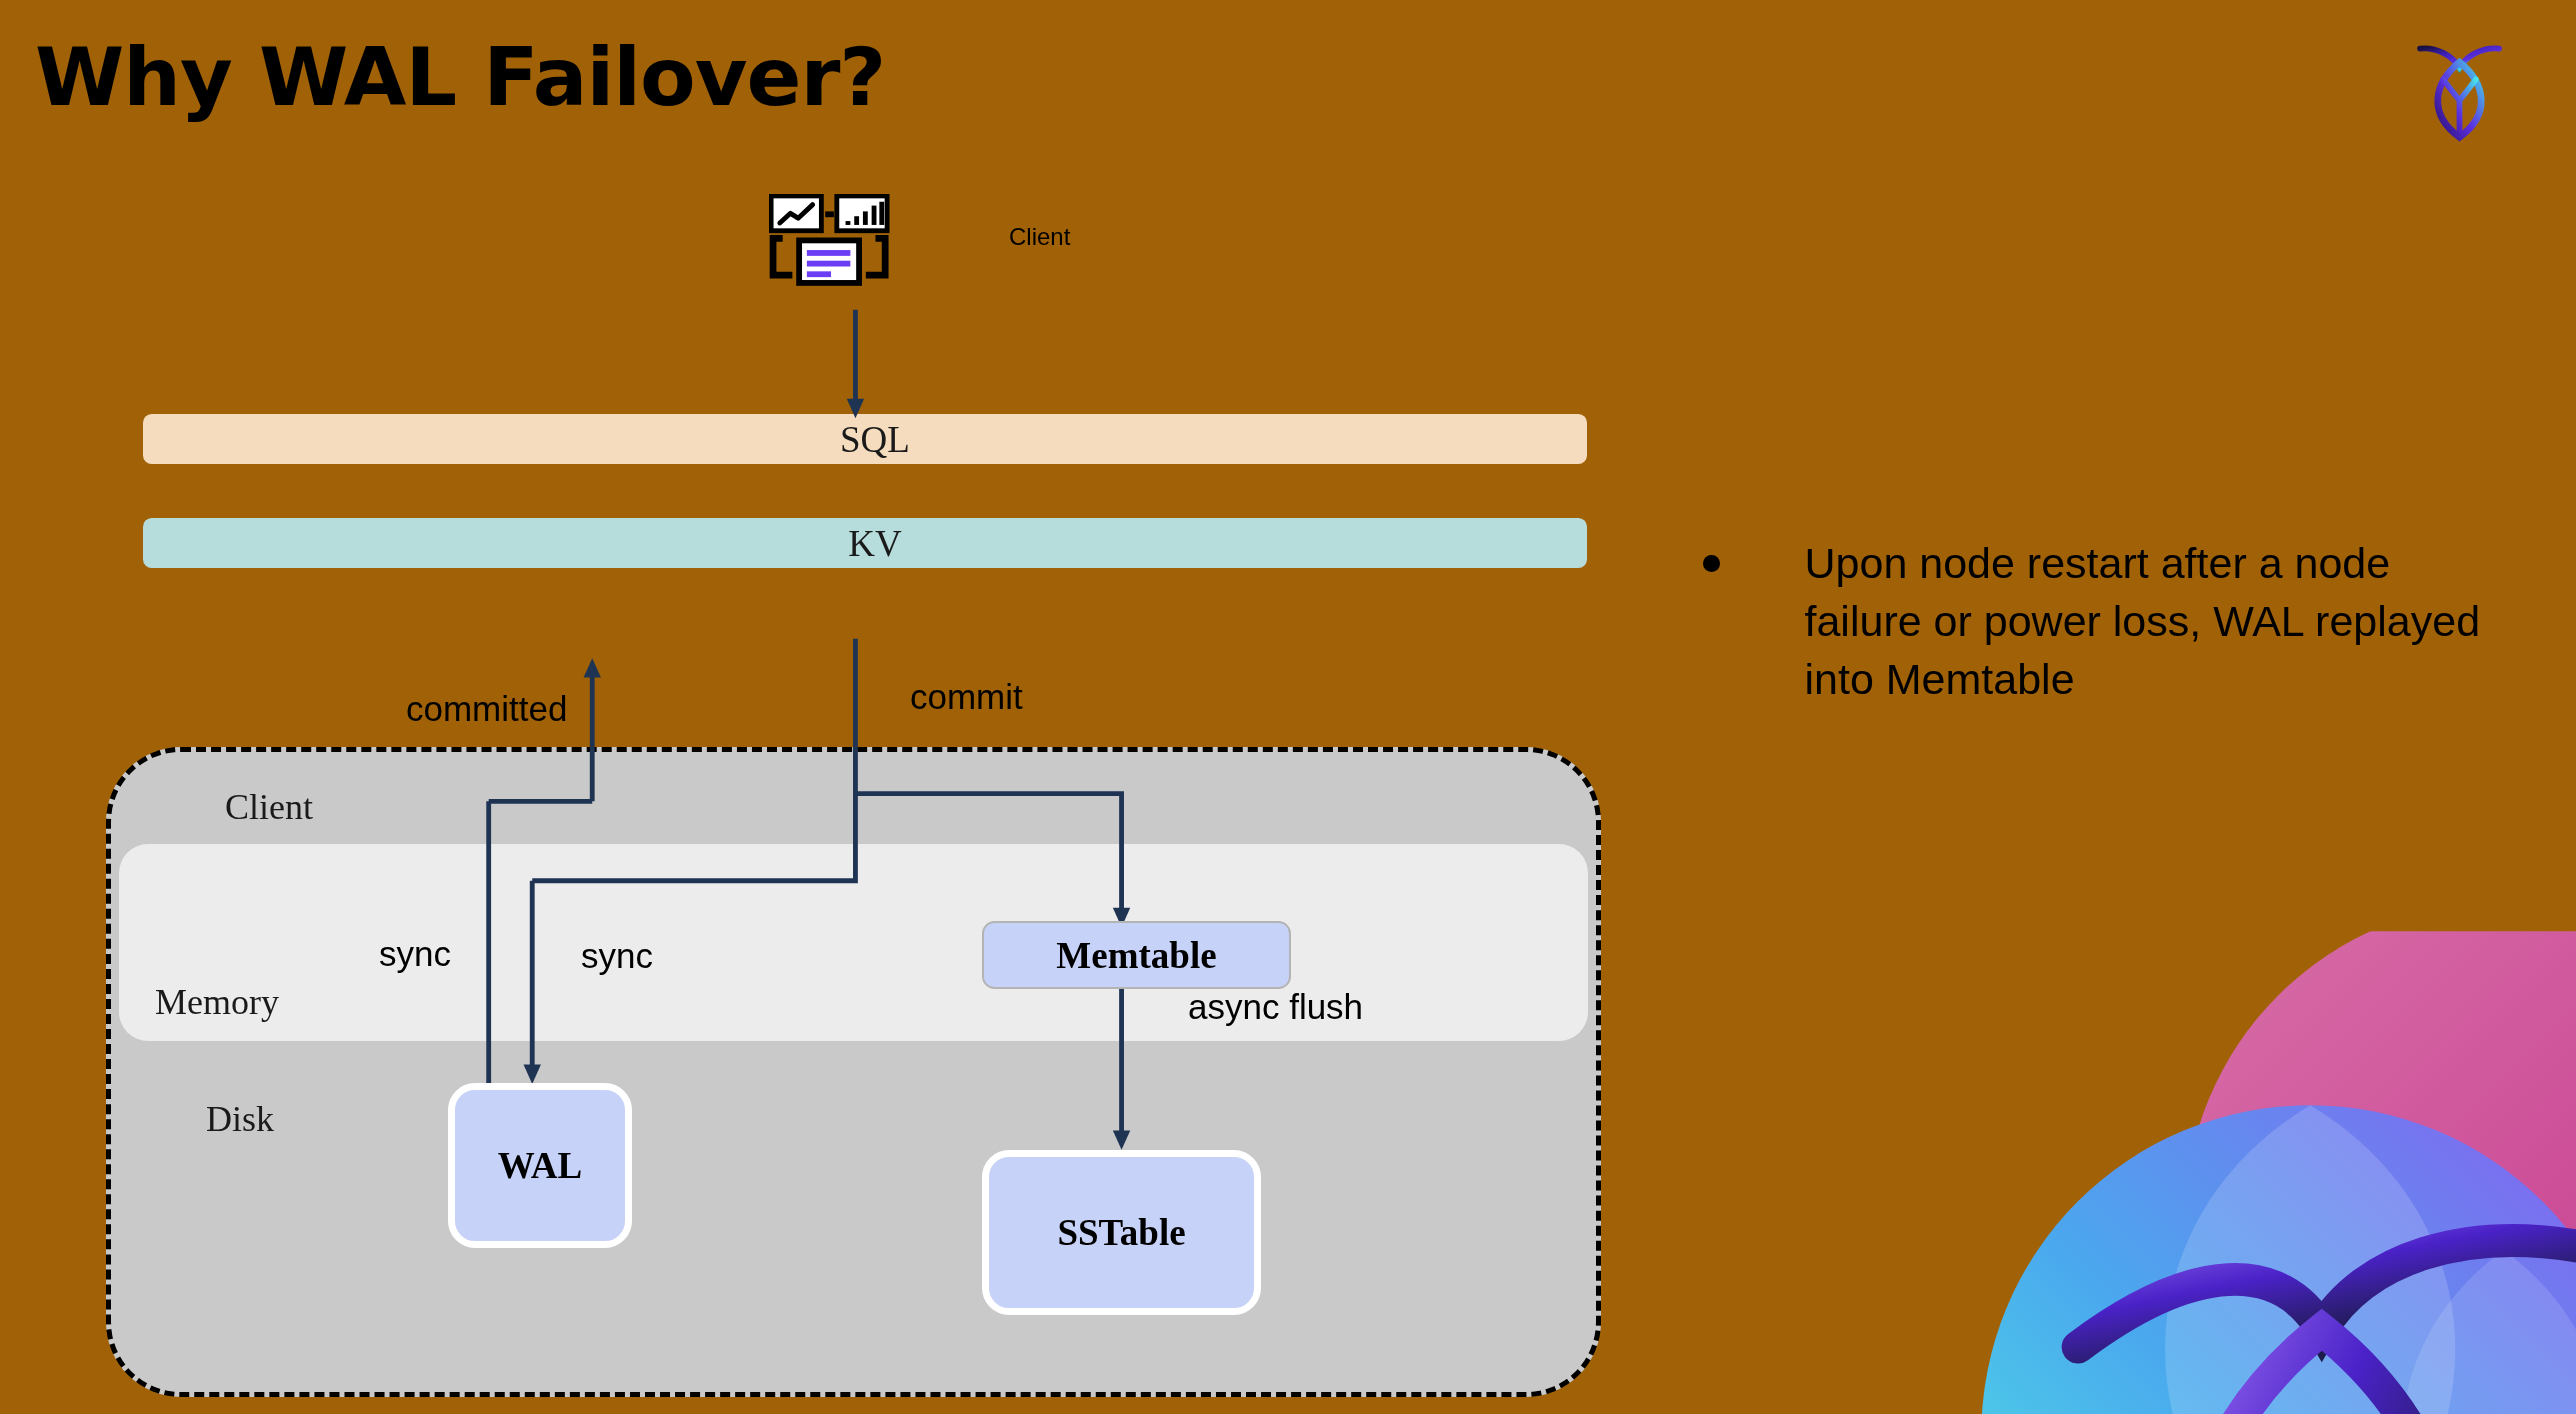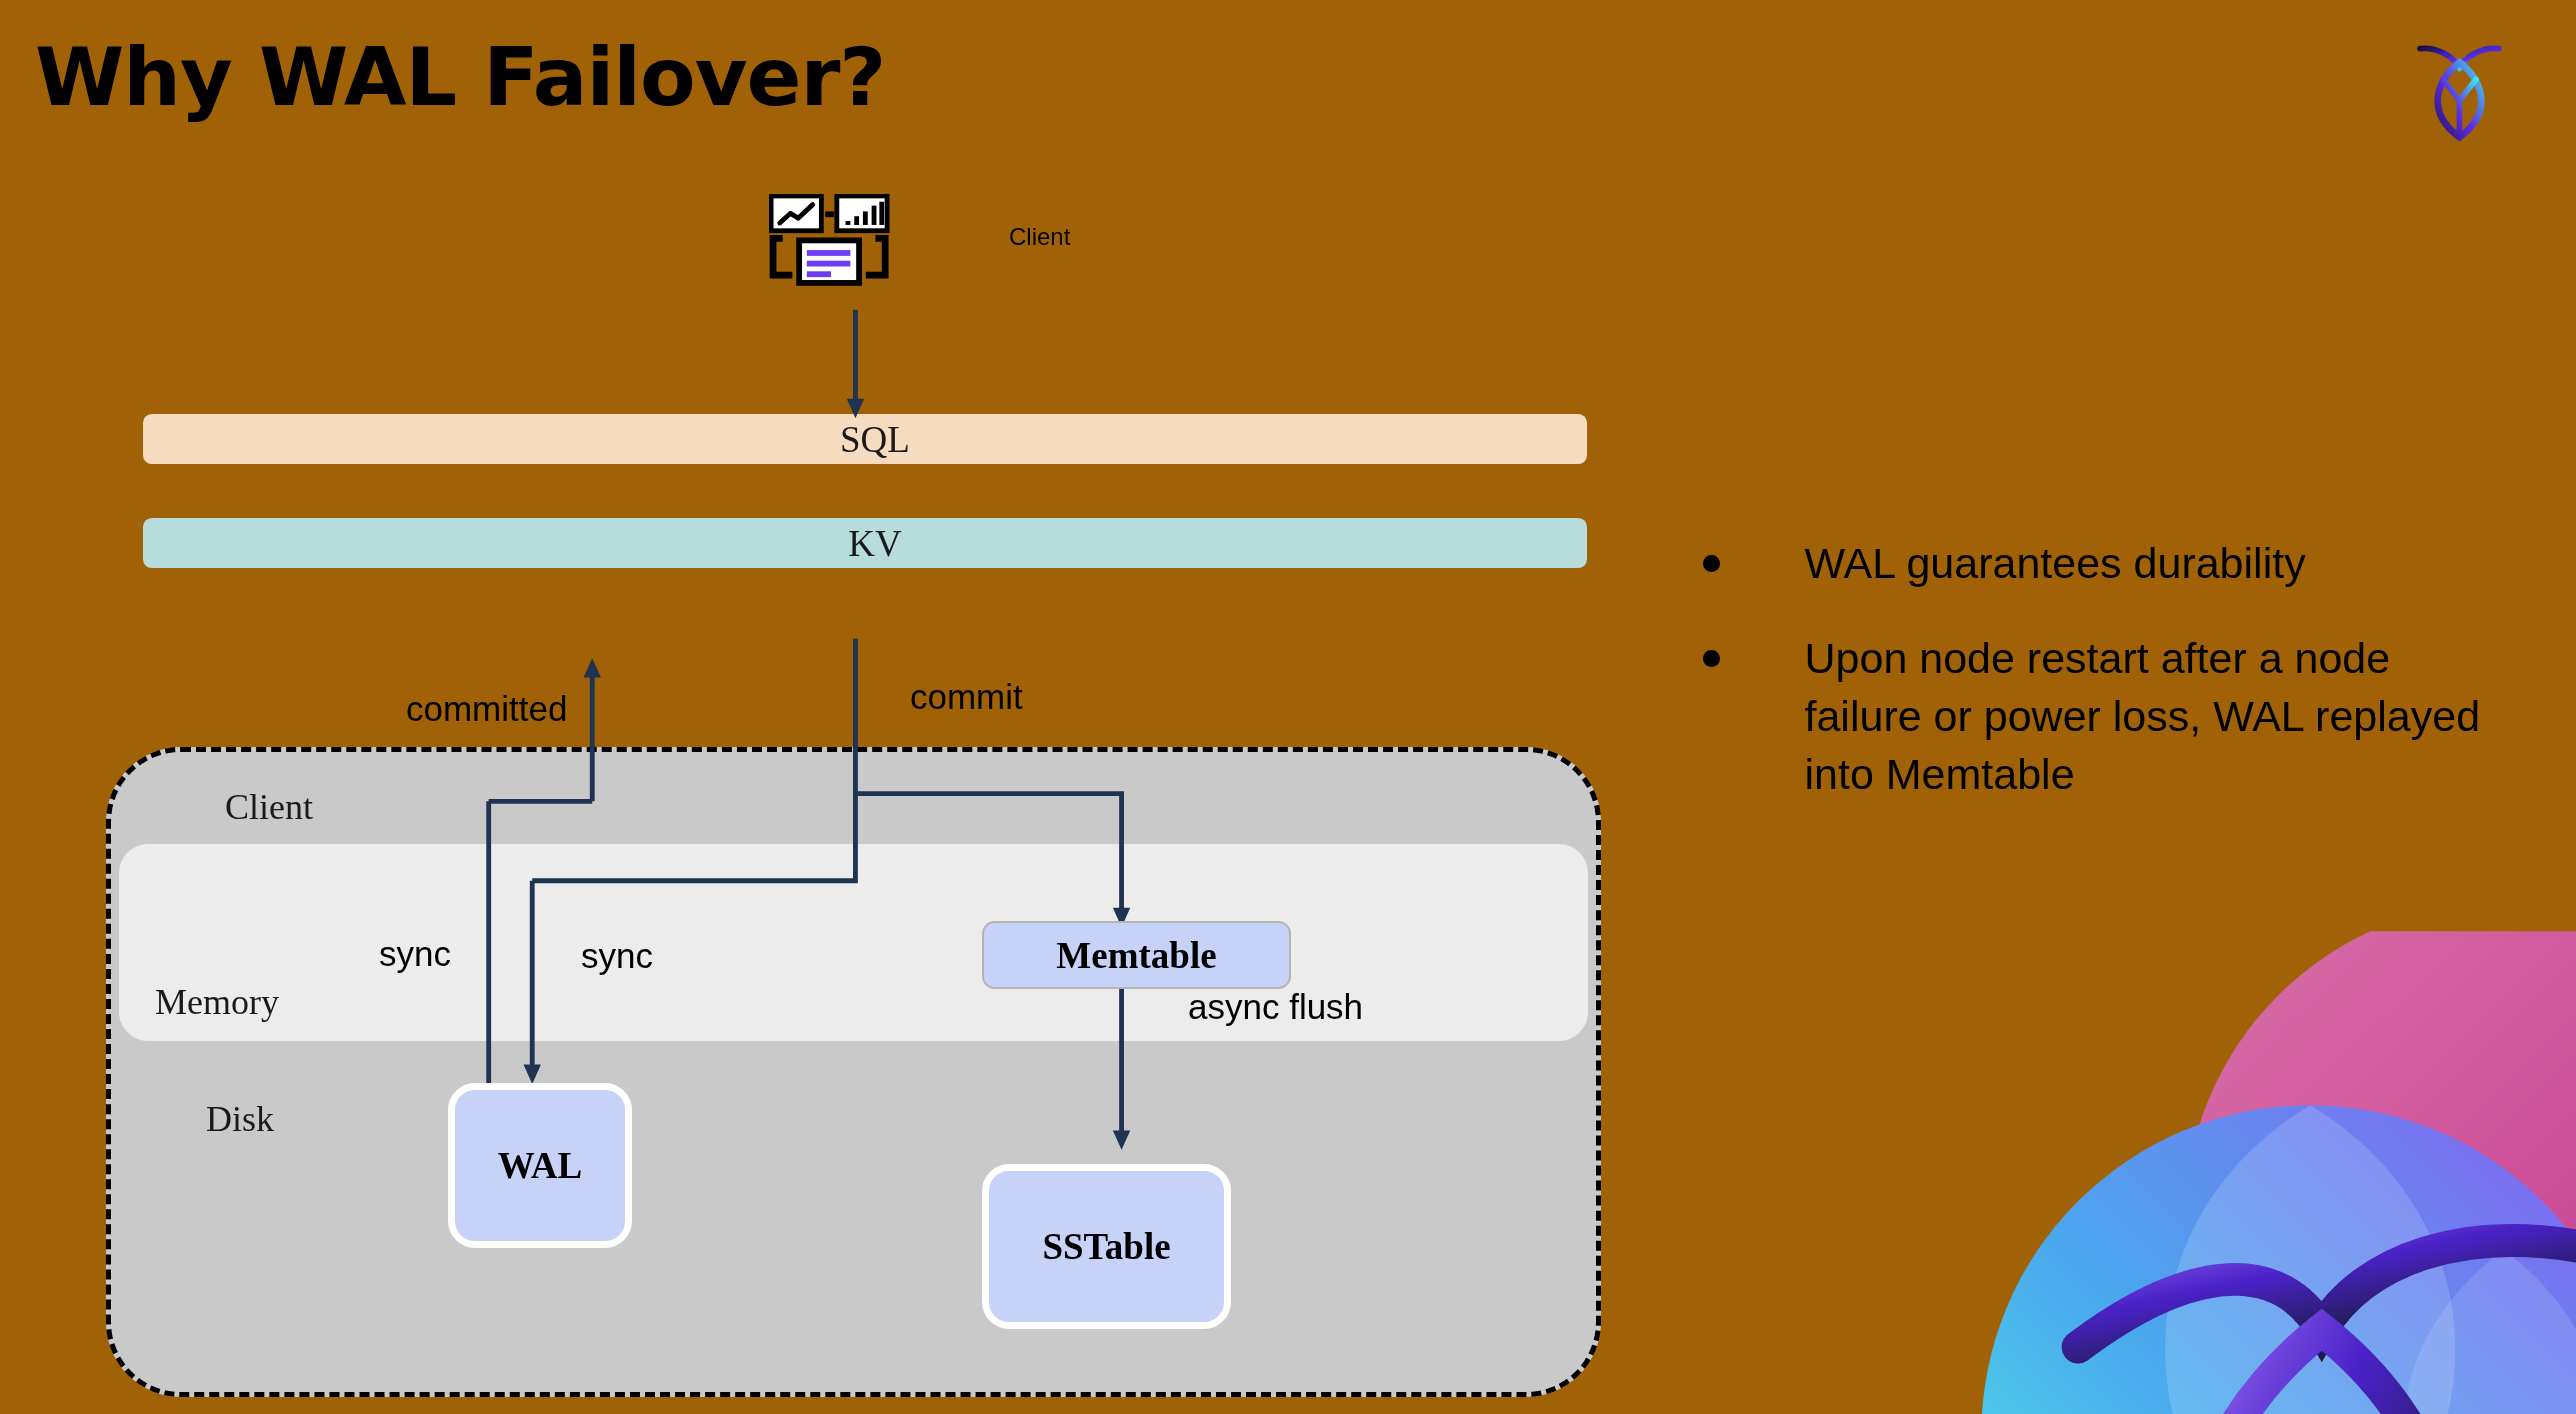--- a/index.html
+++ b/index.html
@@ -169,27 +169,26 @@
     width: 184px;
     height: 165px;
     border: 7.7px solid #ffffff;
     border-radius: 27px;
     font-size: 37px;
     box-sizing: border-box;
   }
   #node-sstable {
     left: 982px;
     top: 1150px;
-    width: 249px;
+    width: 279px;
     height: 165px;
     border: 7.7px solid #ffffff;
     border-radius: 27px;
     font-size: 37px;
     box-sizing: border-box;
-    margin-top: 14px;
   }
 
   
   .edge-label {
     position: absolute;
     font-family: "Liberation Sans", sans-serif;
     font-size: 35px;
     color: #000000;
     white-space: nowrap;
   }
@@ -397,22 +396,18 @@
   <div class="node-box" id="node-wal">
     <span>WAL</span>
   </div>
   <div class="node-box" id="node-sstable">
     <span>SSTable</span>
   </div>
 
   <div id="bullet-list">
     <div class="bullet-row">
       <span class="bullet-dot"></span>
-      <span class="bullet-text">WAL guarantees durability</span>
-    </div>
-    <div class="bullet-row">
-      <span class="bullet-dot"></span>
       <span class="bullet-text">Upon node restart after a node failure or power loss, WAL replayed into Memtable</span>
     </div>
   </div>
 
 </div>
 
 
 </body></html>

